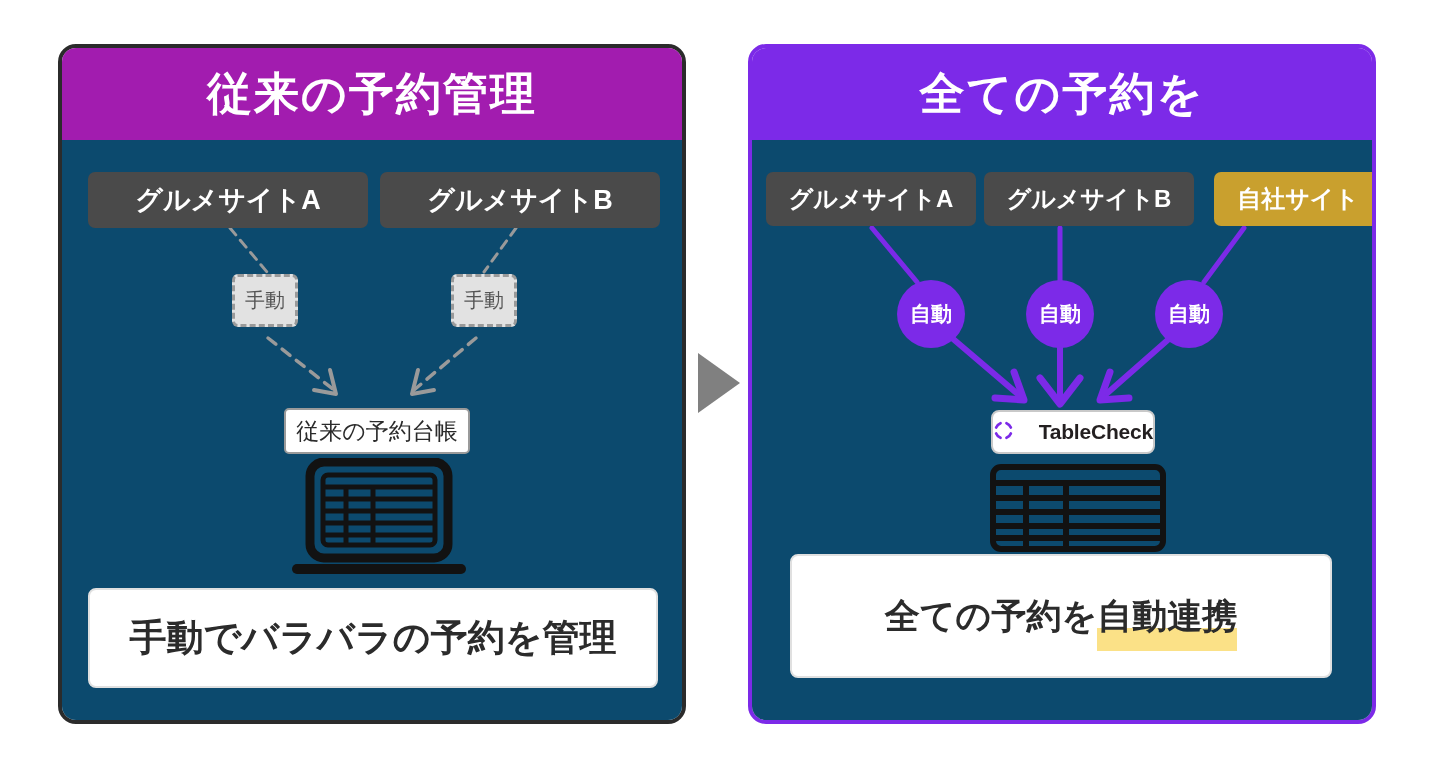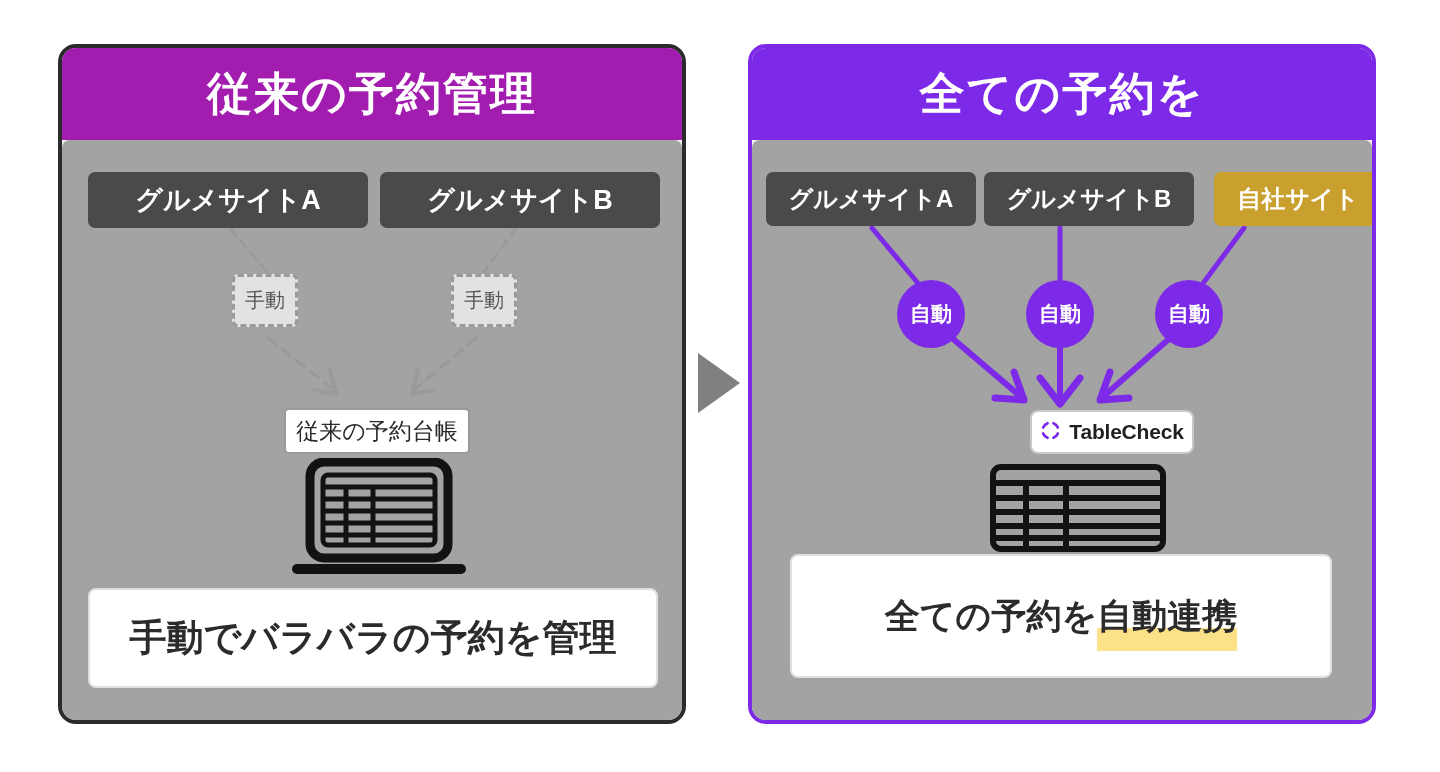--- a/index.html
+++ b/index.html
@@ -39,22 +39,21 @@
     font-size: 45px;
     font-weight: 700;
     letter-spacing: 2px;
   }
   .header-left  { background: #a21caf; }
   .header-right { background: #7c2ae8; }
 
   .panel-body {
     position: relative;
     flex: 1 1 auto;
-    background: #a3a3a3;
-    border-radius: 8px;
+    background: #0c4a6e;
   }
 
   
   .chip {
     position: absolute;
     display: flex;
     align-items: center;
     justify-content: center;
     border-radius: 7px;
     color: #ffffff;
@@ -126,23 +125,22 @@
   
   .tc-logo {
     position: absolute;
     left: 239px; top: 270px;
     width: 164px; height: 44px;
     background: #ffffff;
     border: 2px solid #c9c9c9;
     border-radius: 8px;
     display: flex;
     align-items: center;
-    justify-content: center;
+    justify-content: space-between;
     gap: 8px;
-    margin-left: 39px;
   }
   .tc-logo-text {
     font-size: 21px;
     font-weight: 600;
     color: #231f20;
     letter-spacing: -0.2px;
   }
 
   
   .laptop-icon { position: absolute; left: 228px; top: 318px; width: 178px; height: 120px; }

